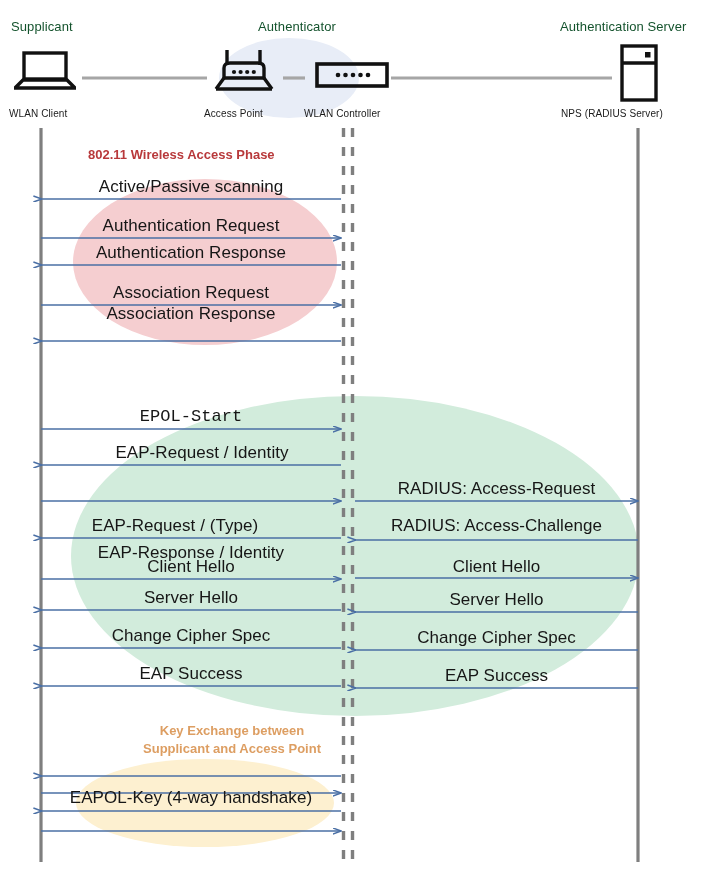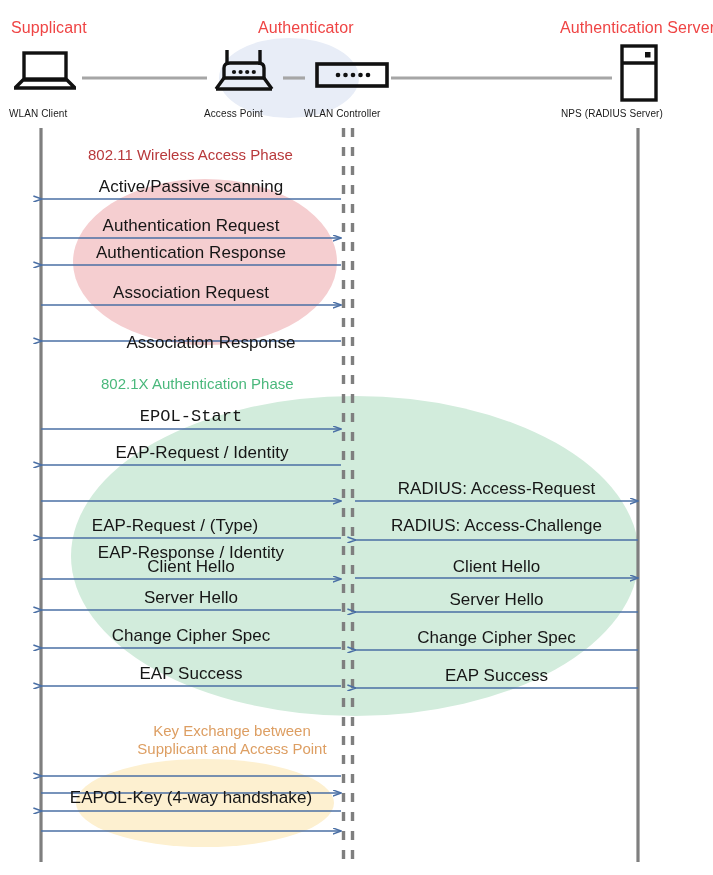--- a/index.html
+++ b/index.html
@@ -20,36 +20,36 @@
   }
   .svg-layer {
     position: absolute;
     left: 0;
     top: 0;
     width: 713px;
     height: 875px;
   }
   .actor-title {
     position: absolute;
-    font-size: 16px;
-    color: #ef4444;
+    font-size: 13px;
+    color: #14532d;
     white-space: nowrap;
     letter-spacing: 0.1px;
   }
   .actor-sub {
     position: absolute;
     font-size: 10px;
     color: #1a1a1a;
     white-space: nowrap;
     letter-spacing: 0.1px;
   }
   .phase-label {
     position: absolute;
-    font-size: 15px;
-    font-weight: normal;
+    font-size: 13px;
+    font-weight: bold;
     white-space: nowrap;
     text-align: center;
     line-height: 18px;
   }
   .phase-red   { color: #b8393b; }
   .phase-green { color: #4ab87c; }
   .phase-orange{ color: #dd9e62; padding-left: 27px; }
   .msg-label {
     position: absolute;
     font-size: 17px;
@@ -166,33 +166,32 @@
   <div class="actor-title" style="left:258px; top:19px;">Authenticator</div>
   <div class="actor-sub" style="left:204px; top:108px;">Access Point</div>
 
   <div class="actor-sub" style="left:304px; top:108px;">WLAN Controller</div>
 
   <div class="actor-title" style="left:560px; top:19px;">Authentication Server</div>
   <div class="actor-sub" style="left:561px; top:108px;">NPS (RADIUS Server)</div>
 
   <div class="phase-label phase-red" style="left:88px; top:146px;">802.11 Wireless Access Phase</div>
 
-  <div class="phase-label phase-green" style="left:101px; top:375px;">802.1X Authentication Phase</div>
 
   <div>
     <div class="phase-label phase-orange" style="left:0px; top:722px; width:410px;">Key Exchange between</div>
     <div class="phase-label phase-orange" style="left:0px; top:740px; width:410px;">Supplicant and Access Point</div>
   </div>
 
   <div id="msg-labels">
       <div class="msg-label" style="left: 41px; width: 300px; top: 177px;">Active/Passive scanning</div>
       <div class="msg-label" style="left: 41px; width: 300px; top: 216px;">Authentication Request</div>
       <div class="msg-label" style="left: 41px; width: 300px; top: 243px;">Authentication Response</div>
       <div class="msg-label" style="left: 41px; width: 300px; top: 283px;">Association Request</div>
-      <div class="msg-label" style="left: 41px; width: 300px; top: 333px; padding-left: 20px;">Association Response</div>
+      <div class="msg-label" style="left: 41px; width: 300px; top: 304px;">Association Response</div>
       <div class="msg-label" style="left: 41px; width: 300px; top: 407px; font-family: Liberation Mono, monospace;">EPOL-Start</div>
       <div class="msg-label" style="left: 41px; width: 300px; top: 443px; padding-left: 11px;">EAP-Request / Identity</div>
       <div class="msg-label" style="left: 41px; width: 300px; top: 507px; margin-top: 36px;">EAP-Response / Identity</div>
       <div class="msg-label" style="left: 355px; width: 283px; top: 479px;">RADIUS: Access-Request</div>
       <div class="msg-label" style="left: 25px; width: 300px; top: 516px;">EAP-Request / (Type)</div>
       <div class="msg-label" style="left: 355px; width: 283px; top: 516px;">RADIUS: Access-Challenge</div>
       <div class="msg-label" style="left: 41px; width: 300px; top: 557px;">Client Hello</div>
       <div class="msg-label" style="left: 355px; width: 283px; top: 557px;">Client Hello</div>
       <div class="msg-label" style="left: 41px; width: 300px; top: 588px;">Server Hello</div>
       <div class="msg-label" style="left: 355px; width: 283px; top: 590px;">Server Hello</div>

